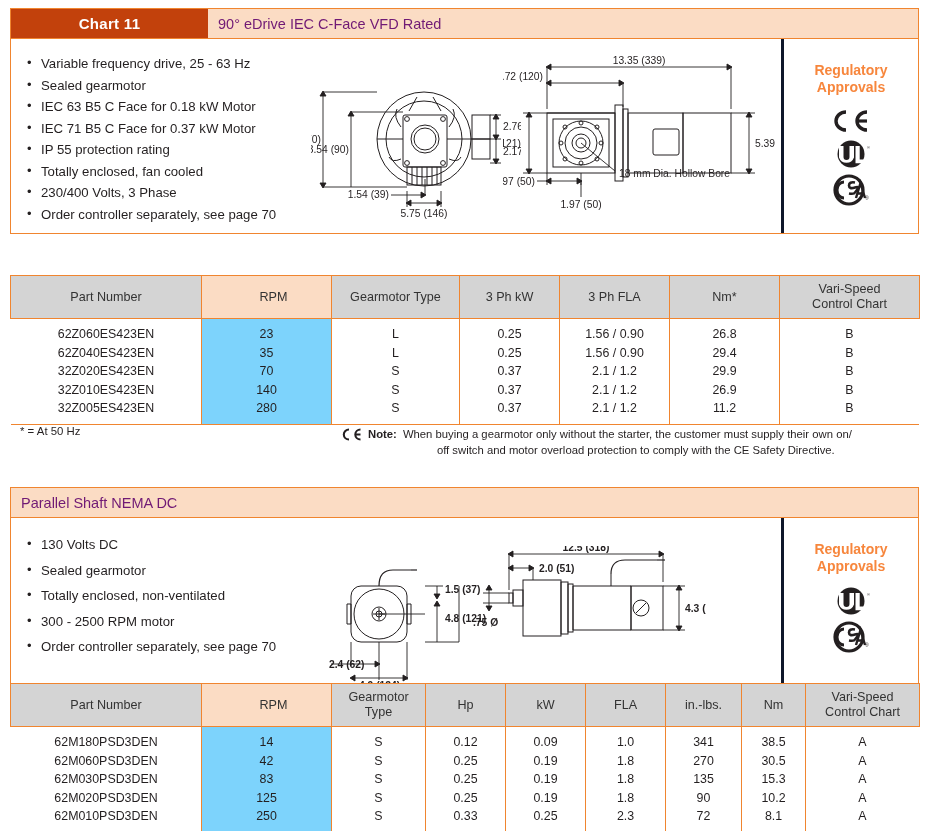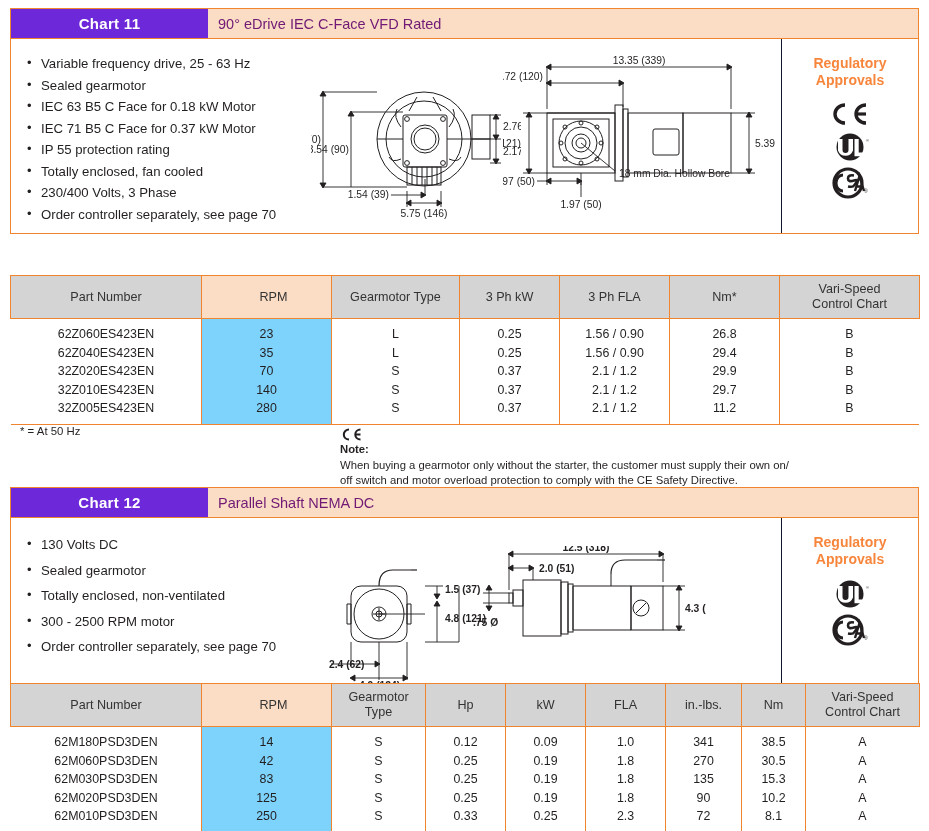--- a/index.html
+++ b/index.html
@@ -18,21 +18,21 @@
 
   
   .chart-header {
     display: flex;
     height: 30px;
     border: 1px solid #F0852F;
     border-bottom: none;
   }
   .chart-badge {
     width: 197px;
-    background: #6d28d9;
+    background: #c2410c;
     color: #ffffff;
     font-size: 15px;
     font-weight: bold;
     display: flex; align-items: center; justify-content: center;
     letter-spacing: .3px;
   }
   .chart-title {
     flex: 1;
     background: #FBDCC4;
     color: #701a75;
@@ -68,22 +68,22 @@
   .features li::before {
     content: "\2022";
     position: absolute; left: 0; top: -1px;
     font-size: 13px;
   }
   #chart-12 .features li { line-height: 25.5px; }
 
   .diagrams { flex: 1; position: relative; }
   .approvals {
     width: 137px;
-    border-left: 1px solid #0f172a;
-    padding-top: 16px;
+    border-left: 3px solid #0f172a;
+    padding-top: 23px;
     text-align: center;
     flex-shrink: 0;
   }
   .approvals-title {
     color: #F7863C;
     font-weight: bold;
     font-size: 14px;
     line-height: 17px;
   }
   .marks { margin-top: 12px; }
@@ -132,26 +132,26 @@
   table.spec thead th:last-child { border-right: 1px solid #F0852F; text-align: center; }
   table.spec tbody tr td:first-child { border-left: 1px solid #fff; }
   table.spec tbody tr td:last-child { border-right: 1px solid #fff; }
 
   
   #footnote-area { position: absolute; left: 10px; top: 425px; width: 909px; }
   .footnote { font-size: 11.4px; position: absolute; left: 10px; top: 0; }
   .ce-note {
     position: absolute; left: 330px; top: 2px;
     display: flex; align-items: flex-start;
-    font-size: 11.3px; line-height: 15.5px; flex-direction: column;
+    font-size: 11.3px; line-height: 15.5px;
   }
   .ce-note .ce-glyph { margin-right: 4px; flex-shrink: 0; }
   .ce-note .note-label { font-weight: bold; margin-right: 6px; flex-shrink: 0; }
   .ce-note .note-body { max-width: 470px; }
-  .ce-note .note-body .l2 { display: block; }
+  .ce-note .note-body .l2 { display: block; margin-left: 34px; }
 
   .dim { font-size: 10.3px; fill: #231f20; font-family: "Liberation Sans", sans-serif; }
   .dim-b { font-size: 10.3px; fill: #231f20; font-weight: bold; font-family: "Liberation Sans", sans-serif; }
   svg { display: block; }
 </style>
 </head>
 <body>
 
 <div class="chart-block" id="chart-11">
 
@@ -376,21 +376,21 @@
       <td>2.1 / 1.2</td>
       <td>29.9</td>
       <td>B</td>
     </tr>
     <tr>
       <td>32Z010ES423EN</td>
       <td class="rpm-col">140</td>
       <td>S</td>
       <td>0.37</td>
       <td>2.1 / 1.2</td>
-      <td>29.7</td>
+      <td>26.9</td>
       <td>B</td>
     </tr>
     <tr>
       <td>32Z005ES423EN</td>
       <td class="rpm-col">280</td>
       <td>S</td>
       <td>0.37</td>
       <td>2.1 / 1.2</td>
       <td>11.2</td>
       <td>B</td>
@@ -410,21 +410,20 @@
     <span class="note-body">
       <span>When buying a gearmotor only without the starter, the customer must supply their own on/</span>
       <span class="l2">off switch and motor overload protection to comply with the CE Safety Directive.</span>
     </span>
   </div>
 </div>
 
 <div class="chart-block" id="chart-12">
 
   <div class="chart-header">
-    <div class="chart-badge">Chart 12</div>
     <div class="chart-title">Parallel Shaft NEMA DC</div>
   </div>
 
   <div class="chart-body">
 
     <ul class="features">
       <li>130 Volts DC</li>
       <li>Sealed gearmotor</li>
       <li>Totally enclosed, non-ventilated</li>
       <li>300 - 2500 RPM motor</li>

